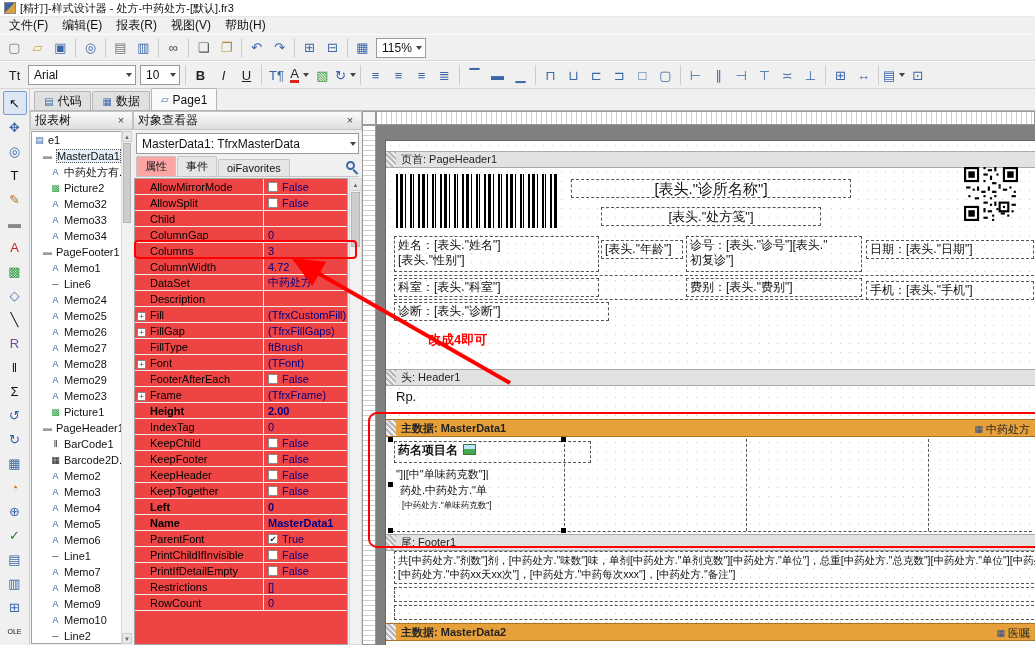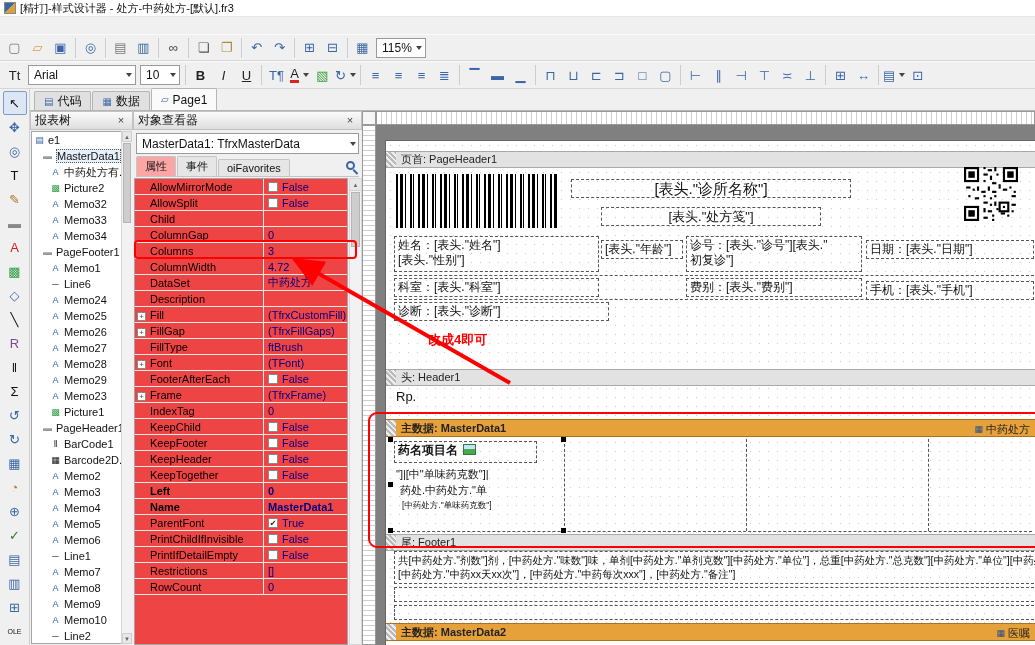--- a/index.html
+++ b/index.html
@@ -106,20 +106,27 @@
 </head>
 <body>
 
 <div id="app">
 
   <div class="titlebar">
     <span class="app-icon"></span>
     <span>[精打]-样式设计器 - 处方-中药处方-[默认].fr3</span>
   </div>
 
+  <div class="menubar" id="menubar">
+      <div class="menu-item">文件(F)</div>
+      <div class="menu-item">编辑(E)</div>
+      <div class="menu-item">报表(R)</div>
+      <div class="menu-item">视图(V)</div>
+      <div class="menu-item">帮助(H)</div>
+    </div>
 
   <div class="tb tb1" id="tb1">
       <div class="tbtn">
         <span class="g" style="color: rgb(119, 119, 119);">▢</span>
       </div>
       <div class="tbtn">
         <span class="g" style="color: rgb(217, 163, 60);">▱</span>
       </div>
       <div class="tbtn">
         <span class="g" style="color: rgb(58, 102, 167);">▣</span>
@@ -609,20 +616,26 @@
           <div class="pname"><span>FooterAfterEach</span></div>
           <div class="pval">
             <span class="cb"></span>
             <span>False</span>
           </div>
         </div>
         <div class="prow">
           <div class="pname"><span class="exp">+</span><span>Frame</span></div>
           <div class="pval">
             <span>(TfrxFrame)</span>
+          </div>
+        </div>
+        <div class="prow pbold">
+          <div class="pname"><span>Height</span></div>
+          <div class="pval">
+            <span>2.00</span>
           </div>
         </div>
         <div class="prow">
           <div class="pname"><span>IndexTag</span></div>
           <div class="pval">
             <span>0</span>
           </div>
         </div>
         <div class="prow">
           <div class="pname"><span>KeepChild</span></div>
@@ -801,21 +814,21 @@
         </div>
         <div style="position:absolute;left:10px;top:248px;font-size:13px">Rp.</div>
 
         <div class="bstrip orange" style="top:278px">
           <span>主数据: MasterData1</span>
           <span class="tag">
             <span class="tgi">▦</span>
             <span>中药处方</span>
           </span>
         </div>
-        <div class="memo" style="left:8px;top:300px;width:143px;height:22px;font-weight:bold">
+        <div class="memo" style="left:8px;top:300px;width:197px;height:22px;font-weight:bold">
           <span>药名项目名</span><span class="imgicon"></span>
         </div>
         <div style="position:absolute;left:10px;top:326px;font-size:11px">"]|[中"单味药克数"]|</div>
         <div style="position:absolute;left:14px;top:342px;font-size:11px">药处.中药处方."单</div>
         <div style="position:absolute;left:16px;top:359px;font-size:8.5px">[中药处方."单味药克数"]</div>
         <div class="vdash" style="left:178px;top:298px;height:92px"></div>
         <div class="vdash" style="left:360px;top:298px;height:92px"></div>
         <div class="vdash" style="left:542px;top:298px;height:92px"></div>
         <div class="ddiv" style="left:6px;top:390px;width:640px"></div>
         <div class="hnd" style="left:2px;top:296px"></div>

